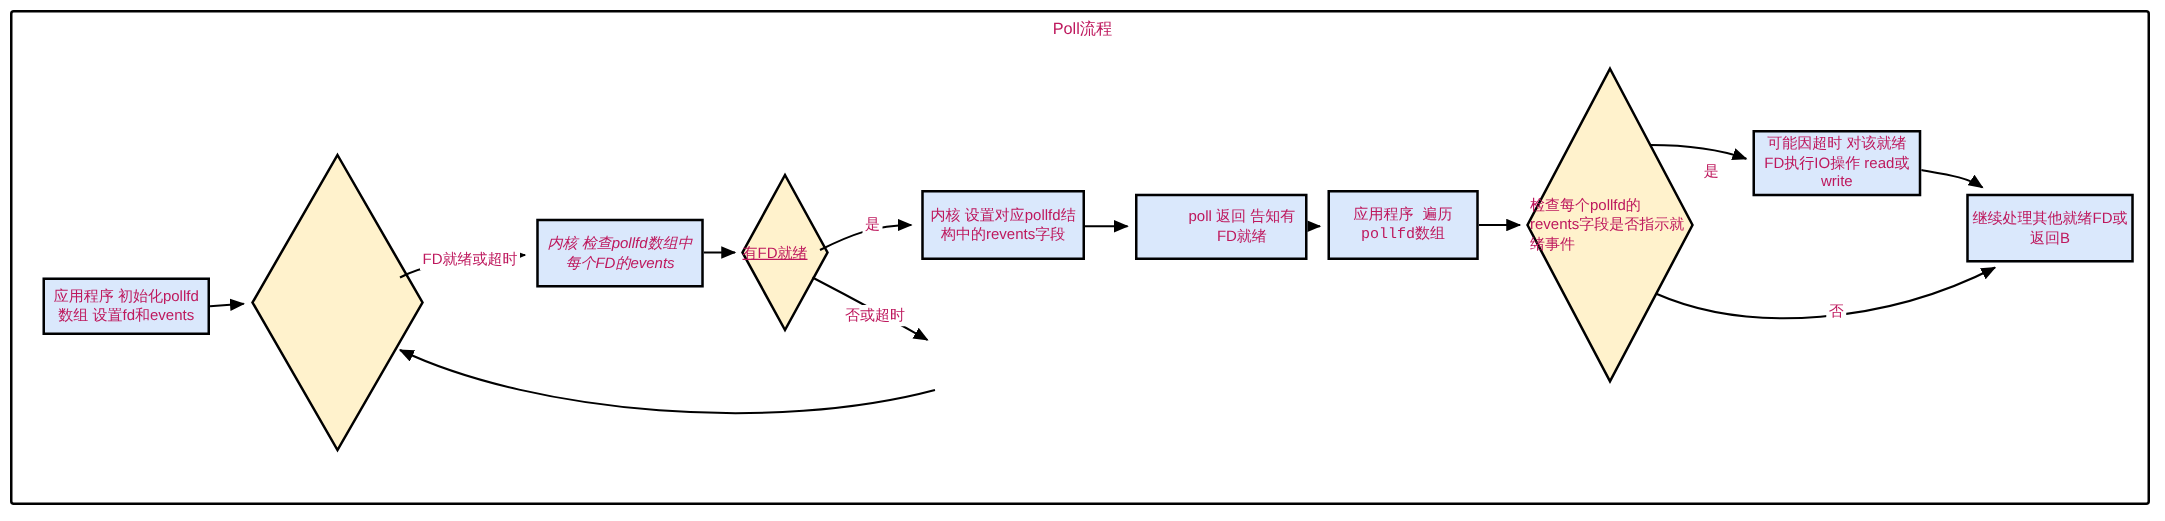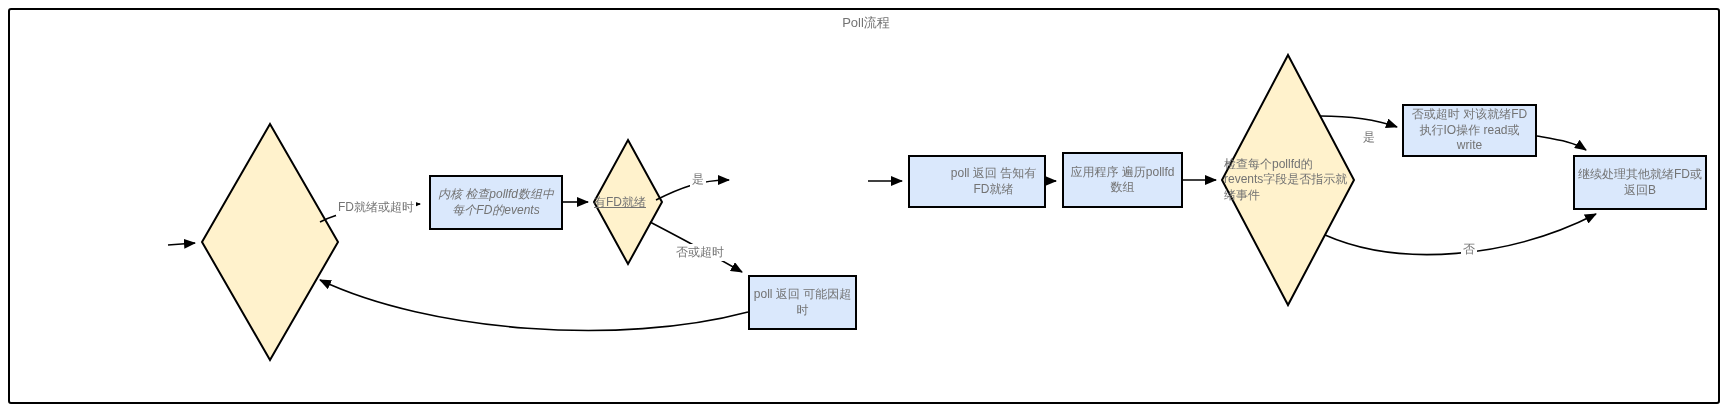--- a/index.html
+++ b/index.html
@@ -1,18 +1,18 @@
 <!DOCTYPE html>
 <html style="--node-fill: #dae8fc; --decision-fill: #fff2cc; --border-color: #000000; --background: #ffffff;"><head>
 <meta charset="utf-8">
 <style>
   html,body { margin:0; padding:0; background:#fff; }
   .canvas {
     position:relative; width:1732px; height:417px; background:var(--background,#fff);
-    font-family:"Liberation Sans", sans-serif; color:#737373; overflow:hidden;
+    font-family:"Liberation Sans", sans-serif; color:#be185d; overflow:hidden;
   }
   .frame {
     position:absolute; left:8px; top:8px; width:1712px; height:396px;
     border:2px solid var(--border-color,#000); border-radius:3px; box-sizing:border-box;
   }
   .title {
     position:absolute; top:14px; left:0; width:100%;
     text-align:center; font-size:13px;
   }
   svg.edges { position:absolute; left:0; top:0; }
@@ -59,26 +59,27 @@
     <path class="edge" d="M 868 181 L 902 181" marker-end="url(#arrow)"></path>
     <path class="edge" d="M 1026 181 L 1056 181" marker-end="url(#arrow)"></path>
     <path class="edge" d="M 1183 180 L 1216 180" marker-end="url(#arrow)"></path>
     <path class="edge" d="M 1320 116 Q 1366 116, 1397 127" marker-end="url(#arrow)"></path>
     <path class="edge" d="M 1537 136 C 1560 140, 1574 142, 1586 150" marker-end="url(#arrow)"></path>
     <path class="edge" d="M 1325 235 C 1400 268, 1510 258, 1596 214" marker-end="url(#arrow)"></path>
     <path class="edge" d="M 650 222 Q 700 248, 742 272" marker-end="url(#arrow)"></path>
     <path class="edge" d="M 748 312 C 620 346, 430 332, 320 280" marker-end="url(#arrow)"></path>
   </svg>
 
+  <div class="node" style="left:34px; top:222px; width:134px; height:46px;">应用程序 初始化pollfd数组 设置fd和events</div>
   <div class="node" style="left:429px; top:175px; width:134px; height:55px;font-style:italic;">内核 检查pollfd数组中每个FD的events</div>
+  <div class="node" style="left:737px; top:152px; width:131px; height:56px;">内核 设置对应pollfd结构中的revents字段</div>
   <div class="node" style="left:908px; top:155px; width:138px; height:53px;padding-left:36px;">poll 返回 告知有FD就绪</div>
-  <div class="node" style="left:1062px; top:152px; width:121px; height:56px;">应用程序 遍历pollfd数组</div>
-  <div class="node" style="left:1402px; top:104px; width:135px; height:53px;">否或超时 对该就绪FD执行IO操作 read或write</div>
+  <div class="node" style="left:1062px; top:152px; width:121px; height:56px;font-family:Liberation Mono, monospace;">应用程序 遍历pollfd数组</div>
+  <div class="node" style="left:1402px; top:104px; width:135px; height:53px;">可能因超时 对该就绪FD执行IO操作 read或write</div>
   <div class="node" style="left:1573px; top:155px; width:134px; height:55px;">继续处理其他就绪FD或返回B</div>
-  <div class="node" style="left:748px; top:275px; width:109px; height:55px;">poll 返回 可能因超时</div>
 
   <div class="dtext" style="left:594px; top:195px; width:68px;text-decoration:underline;">有FD就绪</div>
   <div class="dtext" style="left:1224px; top:157px; width:128px;">检查每个pollfd的revents字段是否指示就绪事件</div>
 
   <div class="elabel" style="left:336px; top:199px;">FD就绪或超时</div>
   <div class="elabel" style="left:690px; top:171px;">是</div>
   <div class="elabel" style="left:674px; top:244px;">否或超时</div>
   <div class="elabel" style="left:1361px; top:129px;">是</div>
   <div class="elabel" style="left:1461px; top:241px;">否</div>
 

